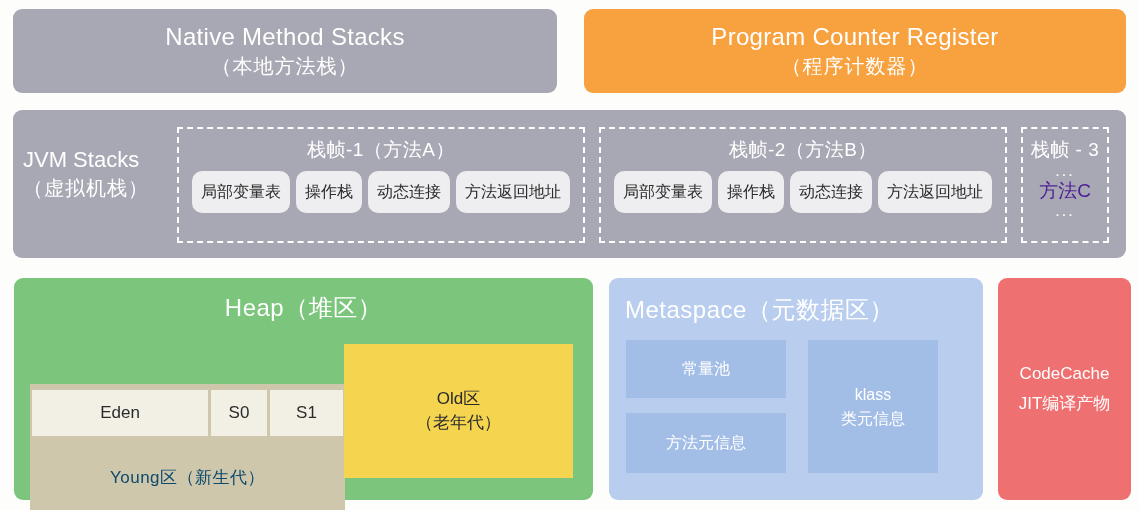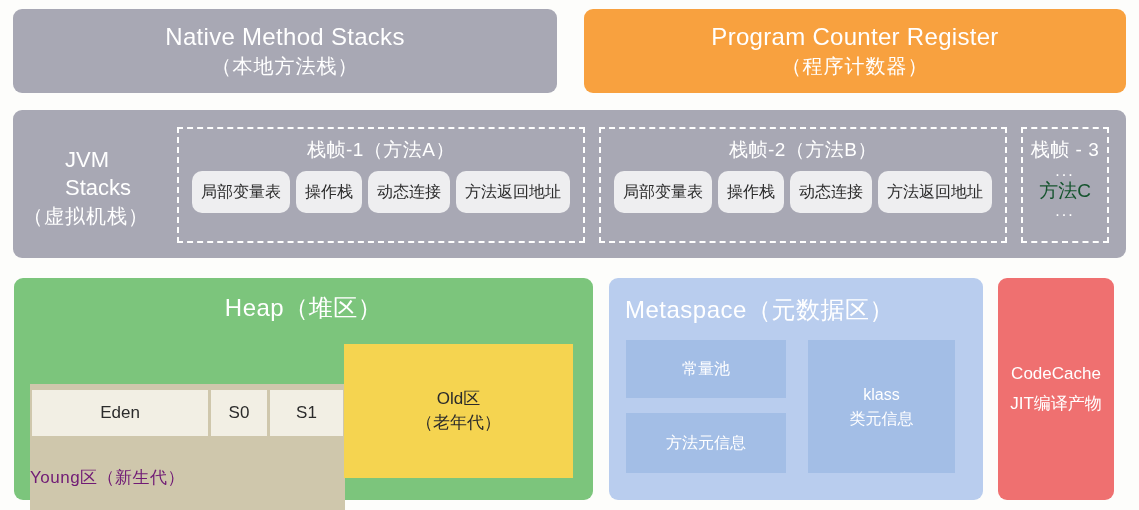--- a/index.html
+++ b/index.html
@@ -71,21 +71,20 @@
   }
   #jvm-stacks-label {
     left: 10px;
     top: 36px;
     width: 158px;
     color: #ffffff;
   }
   #jvm-stacks-label .line-en {
     font-size: 22px;
     line-height: 28px;
-    margin-left: 42px;
   }
   #jvm-stacks-label .line-cn {
     font-size: 20px;
     line-height: 28px;
     letter-spacing: 1px;
   }
 
   .stack-frame {
     top: 17px;
     height: 116px;
@@ -118,21 +117,21 @@
     font-size: 16px;
     height: 42px;
     display: flex;
     align-items: center;
     justify-content: center;
     padding: 0 9px;
     white-space: nowrap;
     border-radius: 10px;
   }
   .frame3-line {
-    color: #14532d;
+    color: #4c1d95;
     font-size: 19px;
     line-height: 22px;
     white-space: nowrap;
   }
   .frame3-dots {
     color: #ffffff;
     font-size: 16px;
     line-height: 18px;
     letter-spacing: 2px;
   }
@@ -184,22 +183,22 @@
     justify-content: center;
   }
   #young-cell-eden { flex: 0 0 176px; }
   #young-cell-s0   { flex: 0 0 56px; }
   #young-cell-s1   { flex: 1 1 auto; }
   #young-gen-label {
     position: absolute;
     left: 0;
     top: 82px;
     width: 100%;
-    text-align: left;
-    color: #701a75;
+    text-align: center;
+    color: #0c4a6e;
     font-size: 17px;
     letter-spacing: 0.5px;
   }
   #old-gen {
     left: 330px;
     top: 66px;
     width: 229px;
     height: 134px;
     background: #f5d450;
     color: #2b2b2b;
@@ -237,29 +236,29 @@
   }
   #meta-method-info {
     left: 17px;
     top: 135px;
     width: 160px;
     height: 60px;
   }
   #meta-klass {
     left: 199px;
     top: 62px;
-    width: 147px;
+    width: 130px;
     height: 133px;
   }
 
   
   #code-cache {
     left: 998px;
     top: 278px;
-    width: 116px;
+    width: 133px;
     height: 222px;
     background: #ef7070;
     color: #ffffff;
     font-size: 17px;
     line-height: 30px;
   }
 </style>
 </head>
 <body>
 

